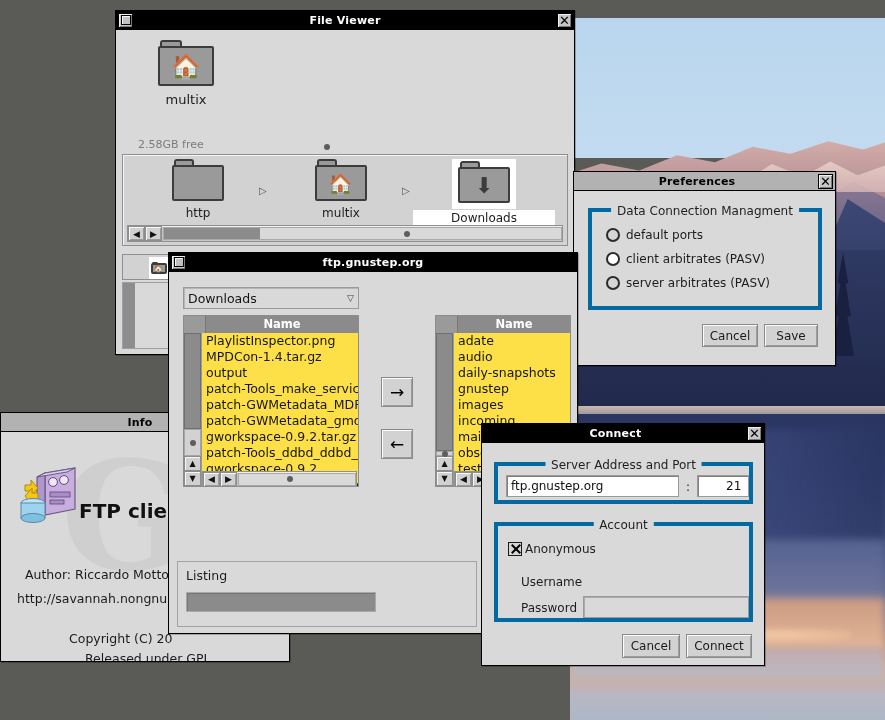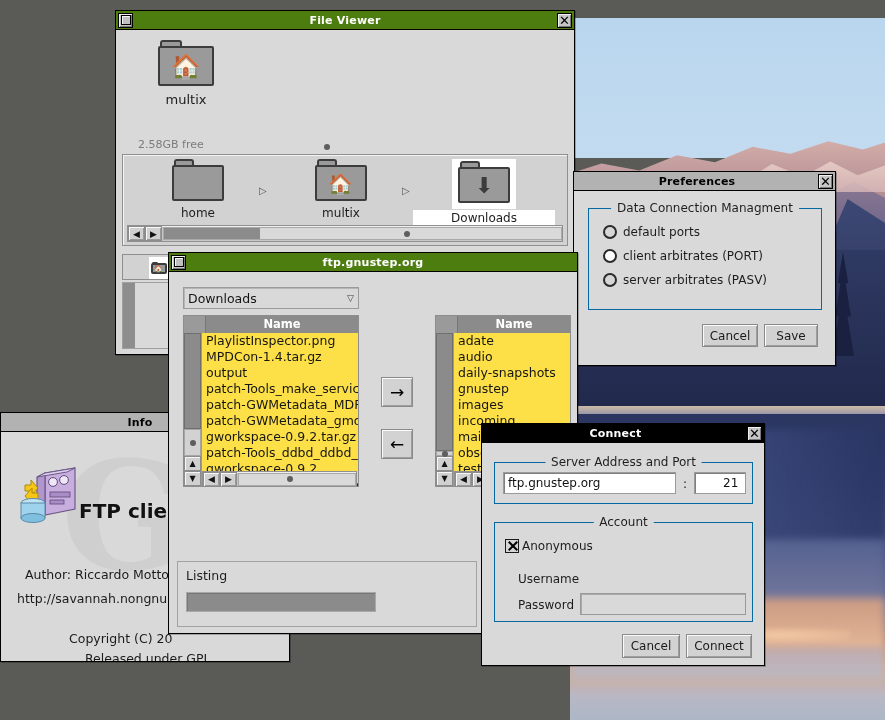--- a/index.html
+++ b/index.html
@@ -74,21 +74,21 @@
   
   .win {
     position: absolute;
     background: #d9d9d9;
     border: 1px solid #000;
     box-shadow: 1px 1px 0 rgba(0,0,0,.25);
   }
   .titlebar {
     height: 19px;
     display: flex; align-items: center;
-    background: #4d7c0f; color: #fff;
+    background: #000000; color: #fff;
     font-size: 11px; font-weight: bold;
     border-bottom: 1px solid #000;
     position: relative;
     padding: 0 2px;
   }
   .titlebar.active { background: #000; }
   .titlebar.inactive-lt { background: #b2b2b2; color:#000; }
   .title-text {
     flex: 1; text-align: center;
     white-space: nowrap; overflow: hidden;
@@ -122,21 +122,21 @@
   .field {
     background: #fff;
     border: 1px solid #9a9a9a;
     box-shadow: inset 1px 1px 0 #808080;
     font-size: 12px; color: #111;
     display: flex; align-items: center;
     padding: 0 4px;
   }
   .field.disabled { background:#d9d9d9; color:#8d8d8d; box-shadow: inset 1px 1px 0 #aaa; }
   .groupbox {
-    border: 1px solid #0369a1;
+    border: 4px solid #0369a1;
     position: relative;
   }
   .groupbox > .gb-title {
     position: absolute; top: -8px; left: 50%;
     transform: translateX(-50%);
     background: #d9d9d9;
     padding: 0 6px;
     font-size: 12px; color: #1f1f1f;
     white-space: nowrap;
   }
@@ -346,21 +346,21 @@
         </div>
         <div class="fv-free">2.58GB free</div>
         <div class="fv-dot"></div>
       </div>
 
       <div id="fv-browser">
         <div class="fv-col" style="left:4px;">
           <div class="folder" style="width:52px;height:42px;margin:0 auto;">
             <div class="tab"></div><div class="body"></div>
           </div>
-          <div class="cap">home</div>
+          <div class="cap">http</div>
         </div>
         <div class="fv-arrow" style="left:136px;">▷</div>
 
         <div class="fv-col" style="left:147px;">
           <div class="folder" style="width:52px;height:42px;margin:0 auto;">
             <div class="tab"></div><div class="body"></div>
             <div class="glyph" style="font-size:20px;">🏠</div>
           </div>
           <div class="cap">multix</div>
         </div>
@@ -428,21 +428,21 @@
     <div id="prefs-body">
       <div class="groupbox" id="prefs-group">
         <div class="gb-title">Data Connection Managment</div>
 
         <div class="radio-row" style="top:16px;">
           <span class="radio"></span>
           <span class="lbl">default ports</span>
         </div>
         <div class="radio-row" style="top:40px;">
           <span class="radio lit"></span>
-          <span class="lbl">client arbitrates (PORT)</span>
+          <span class="lbl">client arbitrates (PASV)</span>
         </div>
         <div class="radio-row" style="top:64px;">
           <span class="radio"></span>
           <span class="lbl">server arbitrates (PASV)</span>
         </div>
       </div>
 
       <div class="btn" style="position:absolute;left:128px;top:132px;width:56px;height:23px;">Cancel</div>
       <div class="btn" style="position:absolute;left:190px;top:132px;width:54px;height:23px;">Save</div>
     </div>

